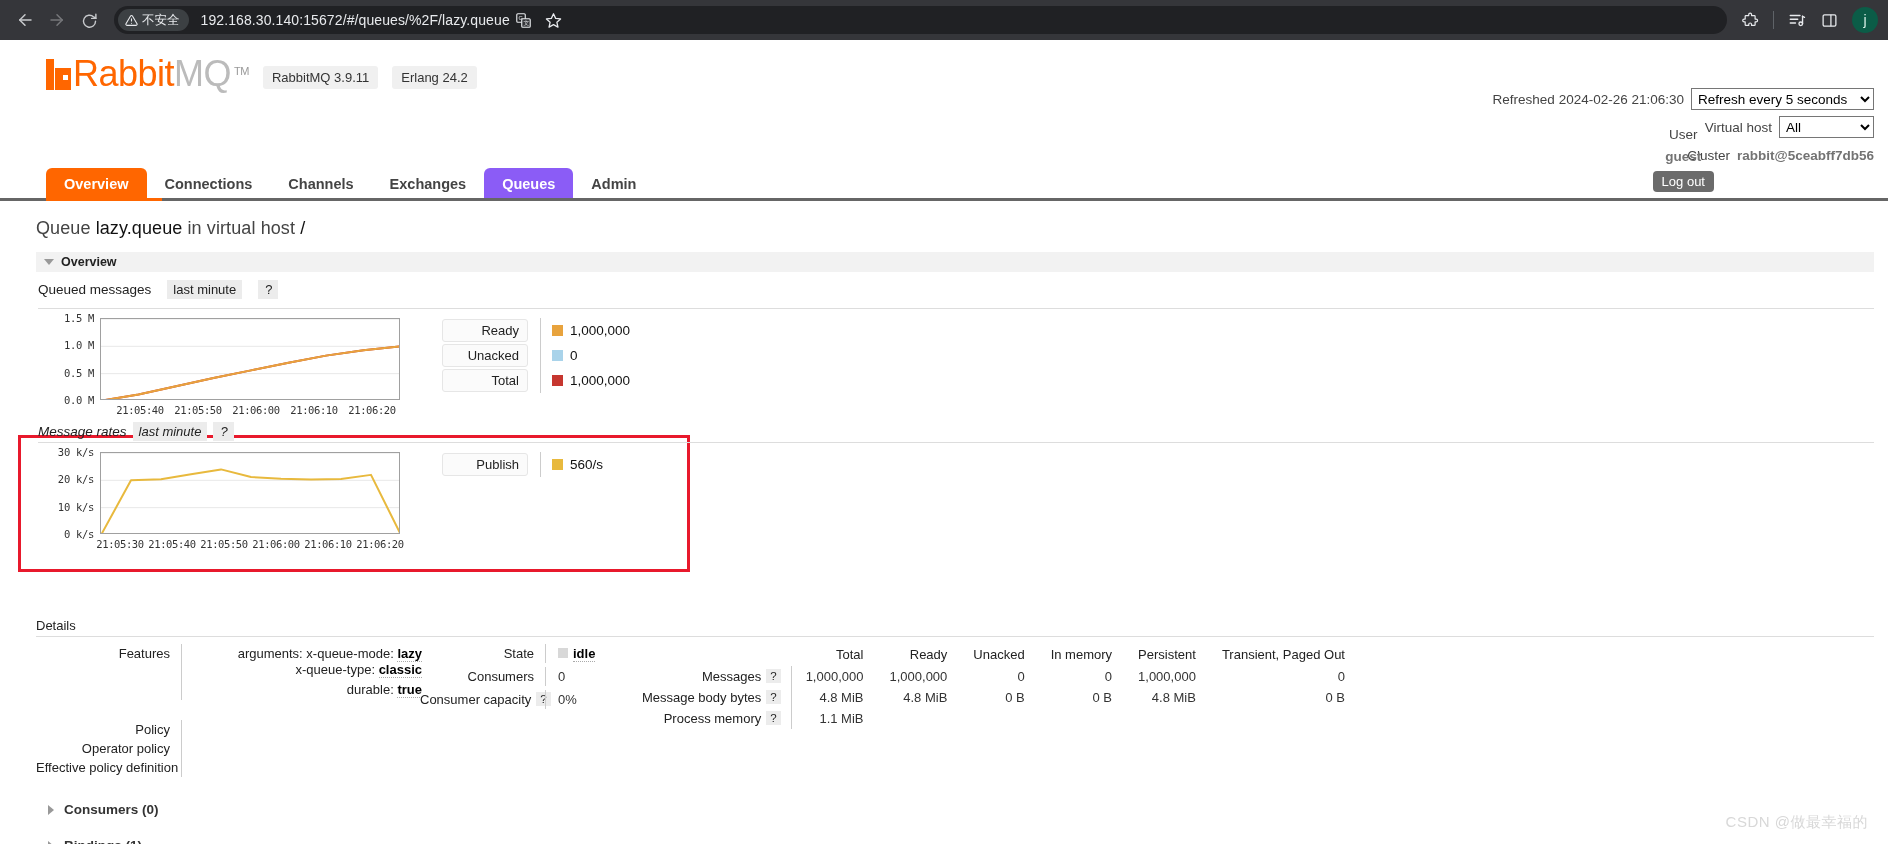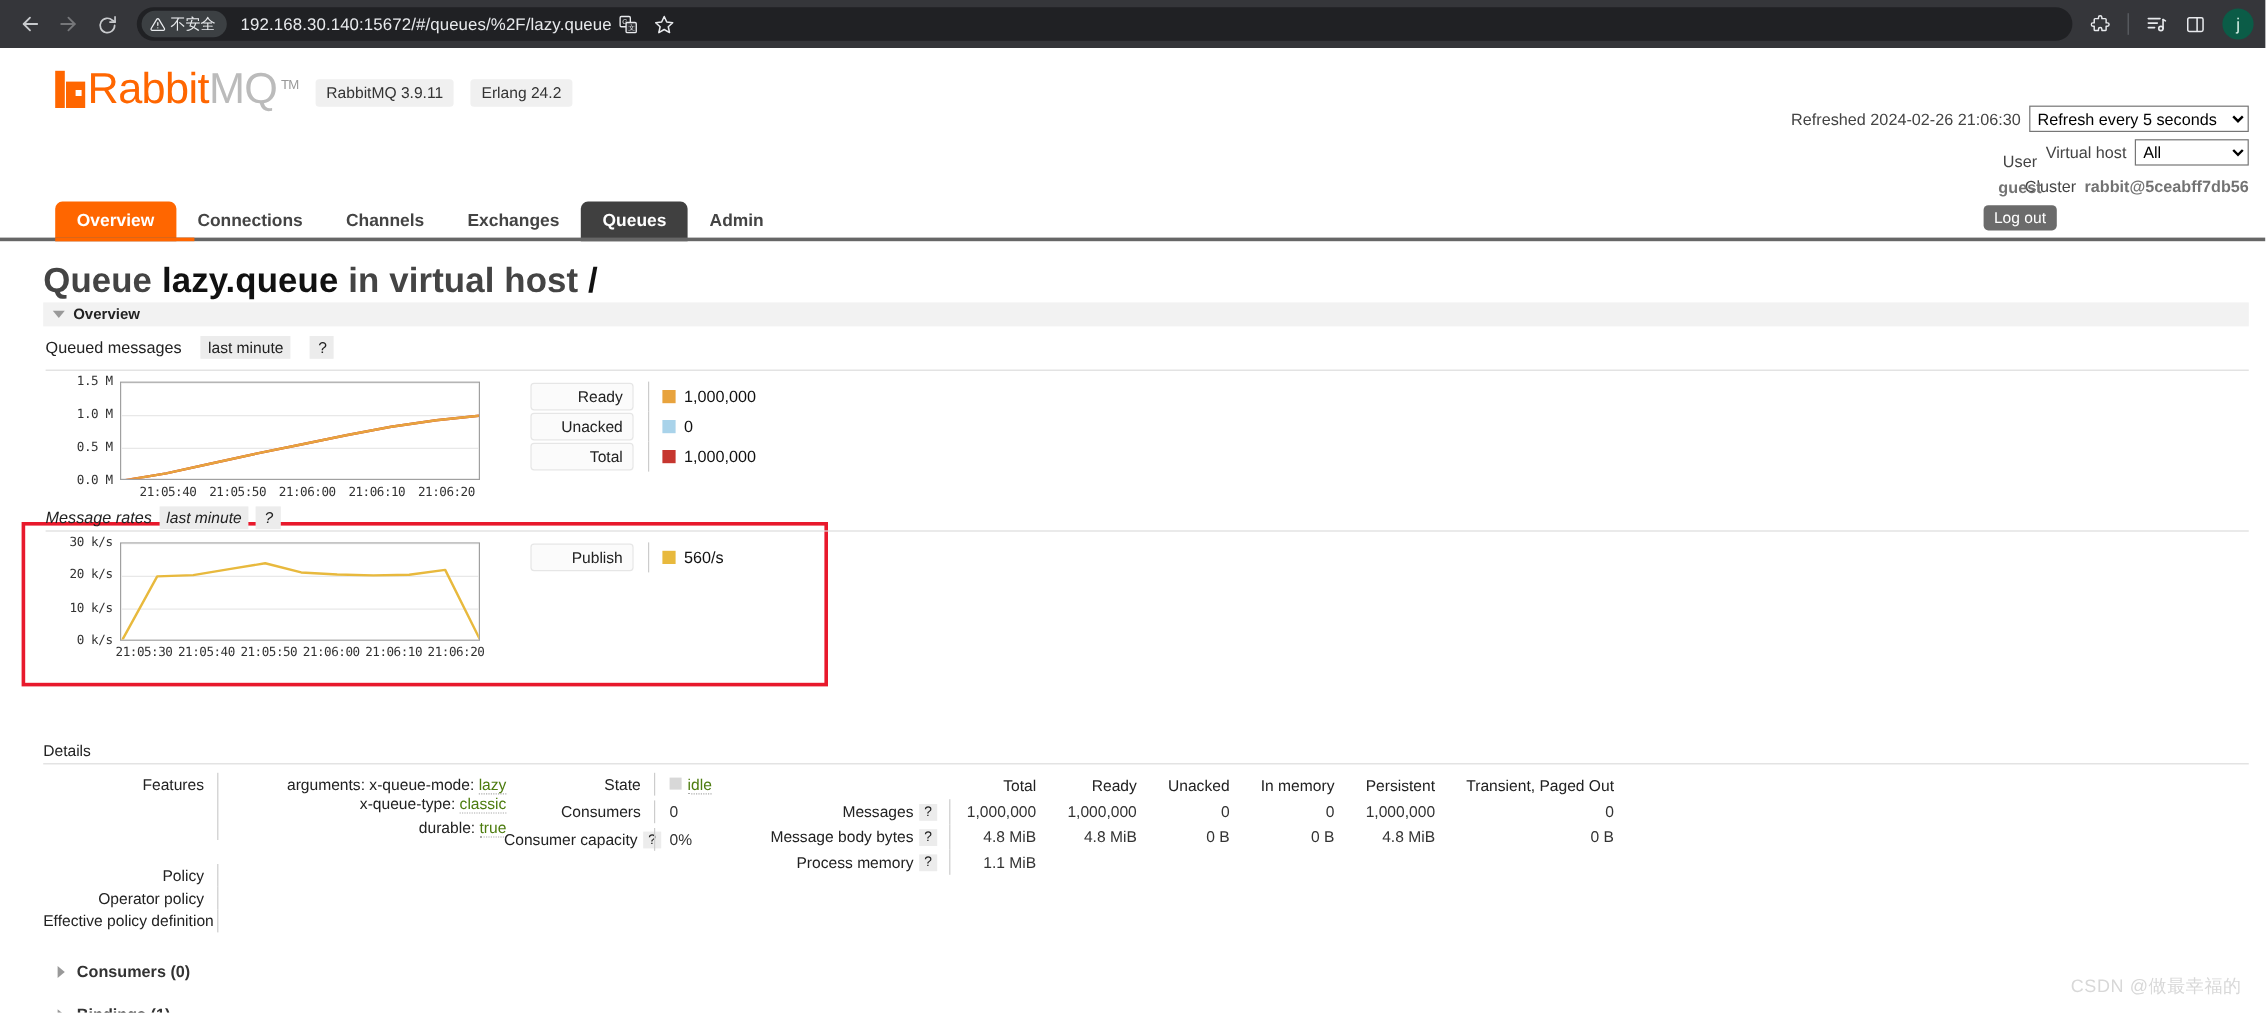--- a/index.html
+++ b/index.html
@@ -191,41 +191,41 @@
     font-size: 14.5px;
     font-weight: bold;
     color: #444;
     padding: 8px 18px;
     border-radius: 6px 6px 0 0;
     line-height: 1.2;
     cursor: pointer;
     white-space: nowrap;
   }
   .tab.active-orange { background:#f60; color:#fff; }
-  .tab.active-gray { background:#404040; color:#fff; }
+  .tab.active-gray { background:#8b5cf6; color:#fff; }
 
   #tabs-underline {
     position: absolute;
     left: 0; right: 0;
     top: 158px;
     height: 3px;
     background: #666;
   }
   #tabs-underline .orange-seg {
     position:absolute; left:46px; top:0;
     width: 116px; height:3px; background:#f60;
   }
 
   
   #queue-title {
     position: absolute;
     left: 36px;
     top: 178px;
-    font-size: 29px;
-    font-weight: 700;
+    font-size: 18px;
+    font-weight: 400;
     color: #444;
     letter-spacing: 0.1px;
   }
   #queue-title .qname { color:#111; }
   #queue-title .qslash { color:#111; }
 
   #overview-bar {
     position: absolute;
     left: 36px;
     right: 14px;
@@ -348,21 +348,21 @@
   .kv-row { display:flex; align-items:flex-start; }
   .kv-key {
     text-align:right; color:#222; padding: 2px 11px 2px 0;
     white-space: nowrap;
   }
   .kv-bar { width:1px; background:#ccc; align-self:stretch; }
   .kv-val { padding: 2px 0 2px 12px; color:#333; white-space:nowrap; }
 
   .arg-line { display:flex; justify-content:flex-end; }
   .arg-key { color:#222; }
-  .dotted { border-bottom: 1px dotted #aaa; color:#4d7c0f; }
+  .dotted { border-bottom: 1px dotted #aaa; color:#000000;font-weight:bold; }
   .helpq {
     display:inline-block;
     background:#ececec; color:#222;
     font-size: 11.5px;
     padding: 1px 4px;
     margin-left: 5px;
     cursor: pointer;
     vertical-align: 1px;
   }
   .state-swatch {

